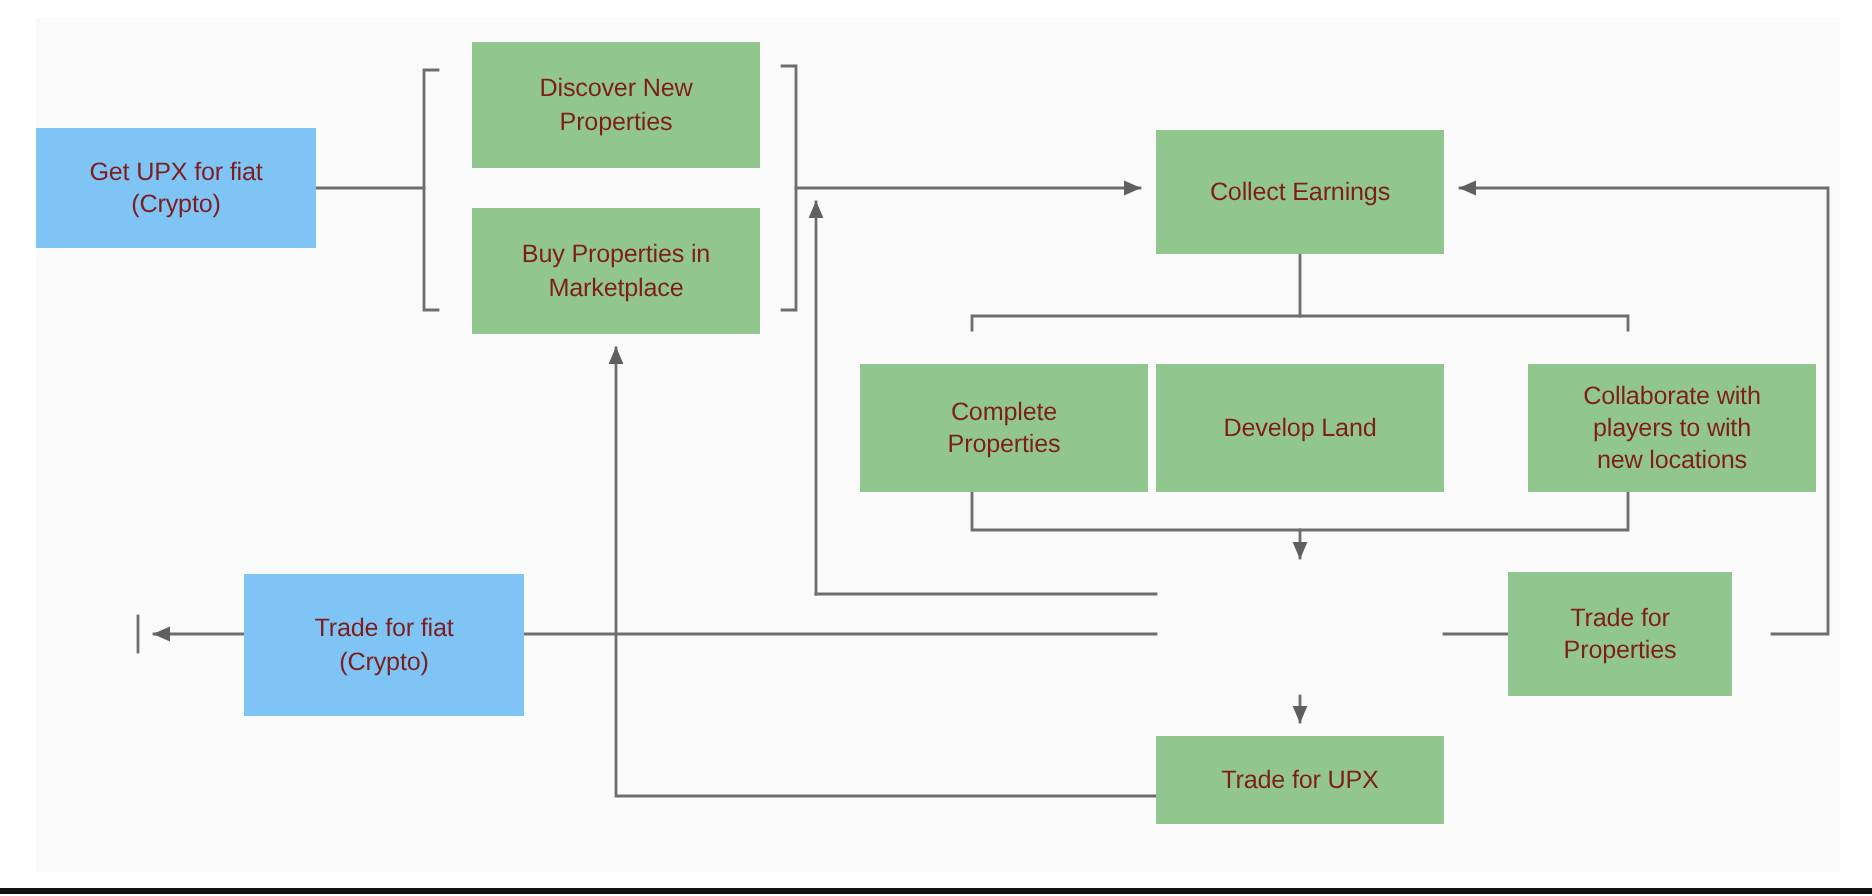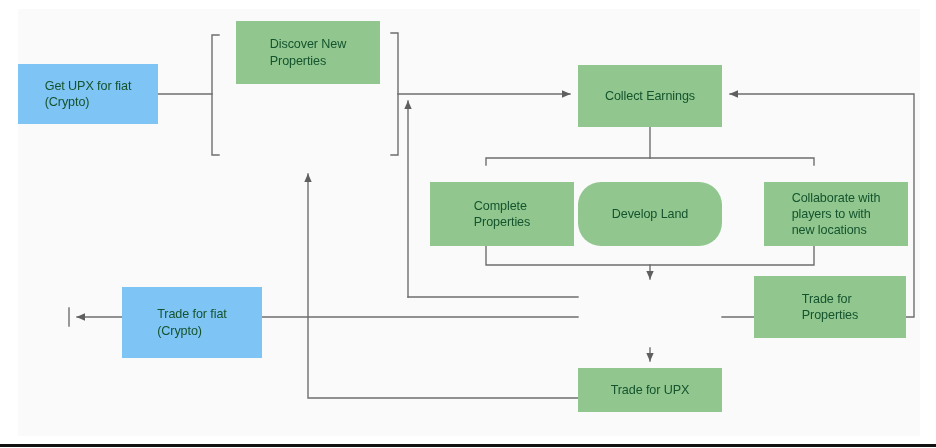--- a/index.html
+++ b/index.html
@@ -42,22 +42,22 @@
     width: 936px;
     height: 448px;
     overflow: visible;
   }
   .node {
     position: absolute;
     box-sizing: border-box;
     display: flex;
     align-items: center;
     justify-content: center;
-    text-align: left;
-    color: #14532d;
+    text-align: center;
+    color: #7f1d1d;
     font-size: 12.6px;
     line-height: 1.28;
     letter-spacing: -0.1px;
     padding: 2px 6px;
     z-index: 3;
   }
   .node.green { background: #91c78f; }
   .node.blue  { background: #7ec4f5; }
   .node span { display: block; }
 </style>
@@ -125,50 +125,56 @@
     </div>
   </div>
 
   <div class="node green" style="left:236px; top:21px; width:144px; height:63px;">
     <div>
       <span>Discover New</span>
       <span>Properties</span>
     </div>
   </div>
 
+  <div class="node green" style="left:236px; top:104px; width:144px; height:63px;">
+    <div>
+      <span>Buy Properties in</span>
+      <span>Marketplace</span>
+    </div>
+  </div>
 
   <div class="node green" style="left:578px; top:65px; width:144px; height:62px;">
     <div>
       <span>Collect Earnings</span>
     </div>
   </div>
 
   <div class="node green" style="left:414px; top:182px; width:144px; height:64px;margin-left:16px;">
     <div>
       <span>Complete</span>
       <span>Properties</span>
     </div>
   </div>
 
-  <div class="node green" style="left:578px; top:182px; width:144px; height:64px;border-radius:23px;">
+  <div class="node green" style="left:578px; top:182px; width:144px; height:64px;">
     <div>
       <span>Develop Land</span>
     </div>
   </div>
 
   <div class="node green" style="left:764px; top:182px; width:144px; height:64px;">
     <div>
       <span>Collaborate with</span>
       <span>players to with</span>
       <span>new locations</span>
     </div>
   </div>
 
 
-  <div class="node green" style="left:754px; top:276px; width:152px; height:62px;">
+  <div class="node green" style="left:754px; top:286px; width:112px; height:62px;">
     <div>
       <span>Trade for</span>
       <span>Properties</span>
     </div>
   </div>
 
   <div class="node green" style="left:578px; top:368px; width:144px; height:44px;">
     <div>
       <span>Trade for UPX</span>
     </div>

